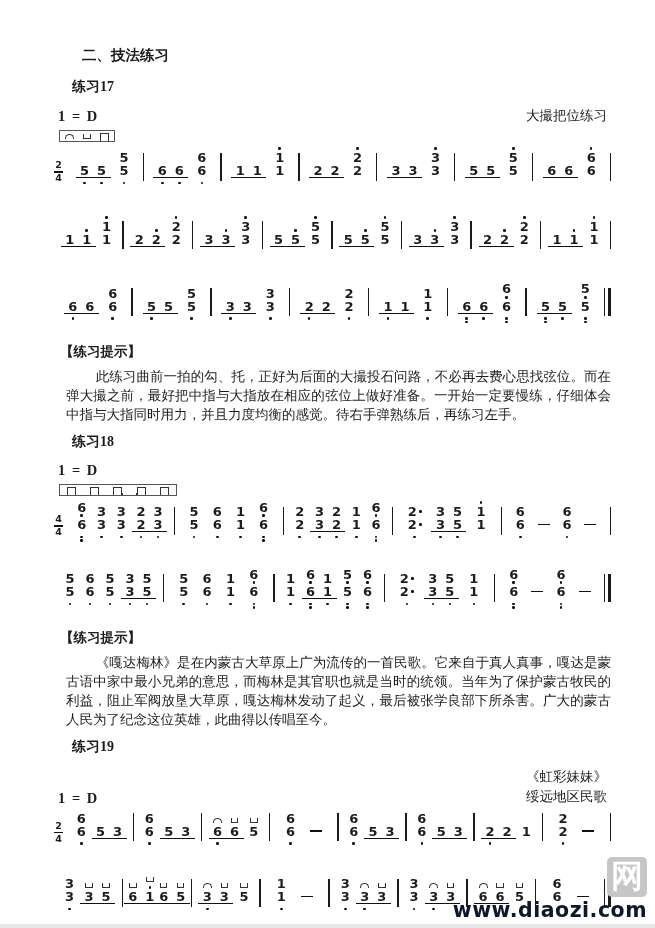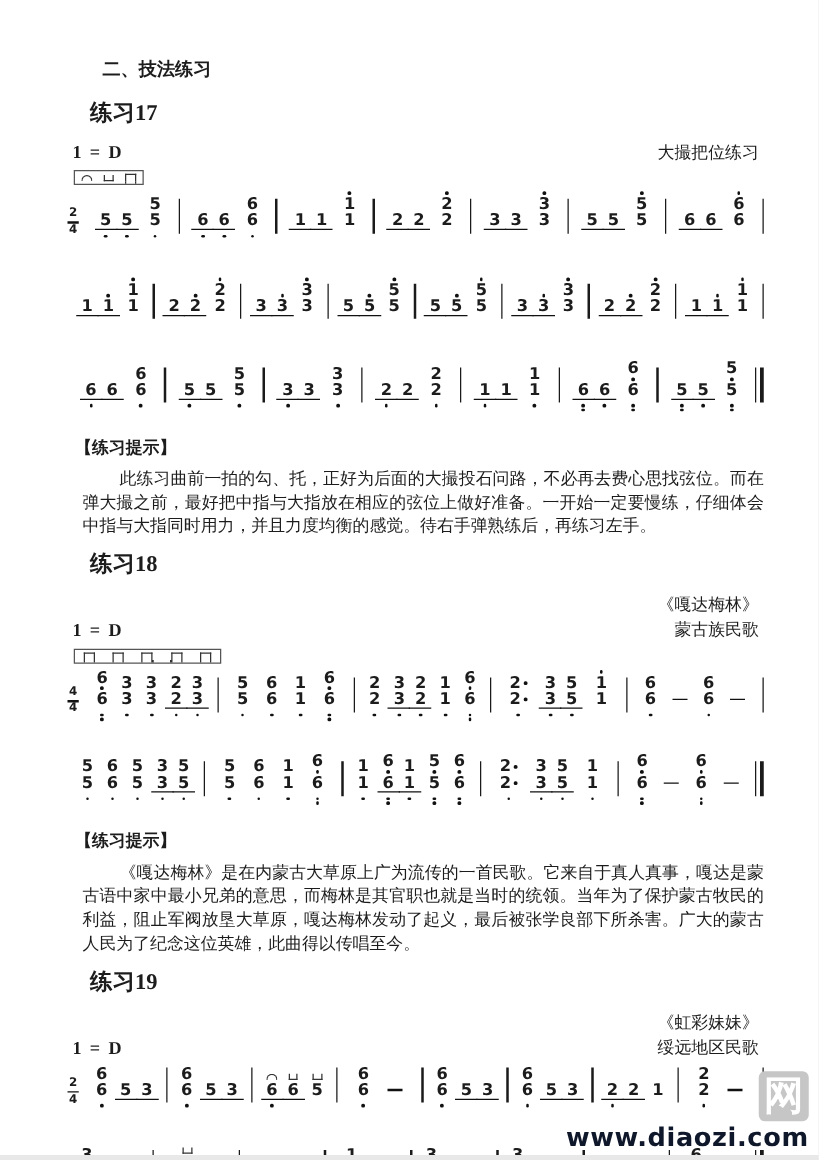--- a/index.html
+++ b/index.html
@@ -1,20 +1,20 @@
 <!DOCTYPE html>
 <html><head>
 <meta charset="utf-8">
 <style>
   html,body{margin:0;padding:0;background:#e8e8e8;}
   .page{position:relative;width:655px;height:924px;background:#fff;margin:0 auto;
         box-sizing:border-box;padding:46px 44px 0 54px;overflow:hidden;
         font-family:"Liberation Serif",serif;color:#1c1c1c;}
   .sec-title{font-weight:700;font-size:14.5px;margin:0 0 13px 28px;}
-  .ex-label{font-weight:700;font-size:18px;margin:0 0 11px 18px;}
+  .ex-label{font-weight:700;font-size:14px;margin:0 0 11px 18px;}
   .keyrow{display:flex;justify-content:space-between;align-items:flex-end;margin:0 4px 5px 4px;}
   .key{font:700 14.5px "Liberation Serif",serif;letter-spacing:1.5px;}
   .rlabel{font-size:13.5px;}
   .rcol{text-align:right;font-size:13.5px;line-height:20px;}
   .tip-title{font-weight:700;font-size:13.5px;margin:18px 0 6px 6px;}
   .tip{font-size:13.5px;line-height:19px;text-align:justify;text-indent:2.2em;margin:0 0 9px 12px;}
   
   .fbox{display:flex;align-items:center;justify-content:space-around;border:1.1px solid #555;
         height:12px;margin:0 0 3px 5px;box-sizing:border-box;}
   .fbox-ex17{width:56px;}
@@ -669,24 +669,20 @@
         </div>
       </div>
     <div class="tip-title">【练习提示】</div>
     <p class="tip">此练习曲前一拍的勾、托，正好为后面的大撮投石问路，不必再去费心思找弦位。而在弹大撮之前，最好把中指与大指放在相应的弦位上做好准备。一开始一定要慢练，仔细体会中指与大指同时用力，并且力度均衡的感觉。待右手弹熟练后，再练习左手。</p>
   </div>
 
   <div>
     <div class="ex-label">练习18</div>
     <div class="keyrow">
       <span class="key">1 = D</span>
-      <span class="rcol">
-        <span>《嘎达梅林》</span><br>
-        <span>蒙古族民歌</span>
-      </span>
     </div>
     <div>
         <div class="fbox fbox-ex18">
           <span class="g-dacuo"></span>
           <span class="g-dacuo"></span>
           <span class="g-dacuo"></span>
           <span class="g-dacuo"></span>
           <span class="g-dacuo"></span>
         </div>
         <div class="nline">

